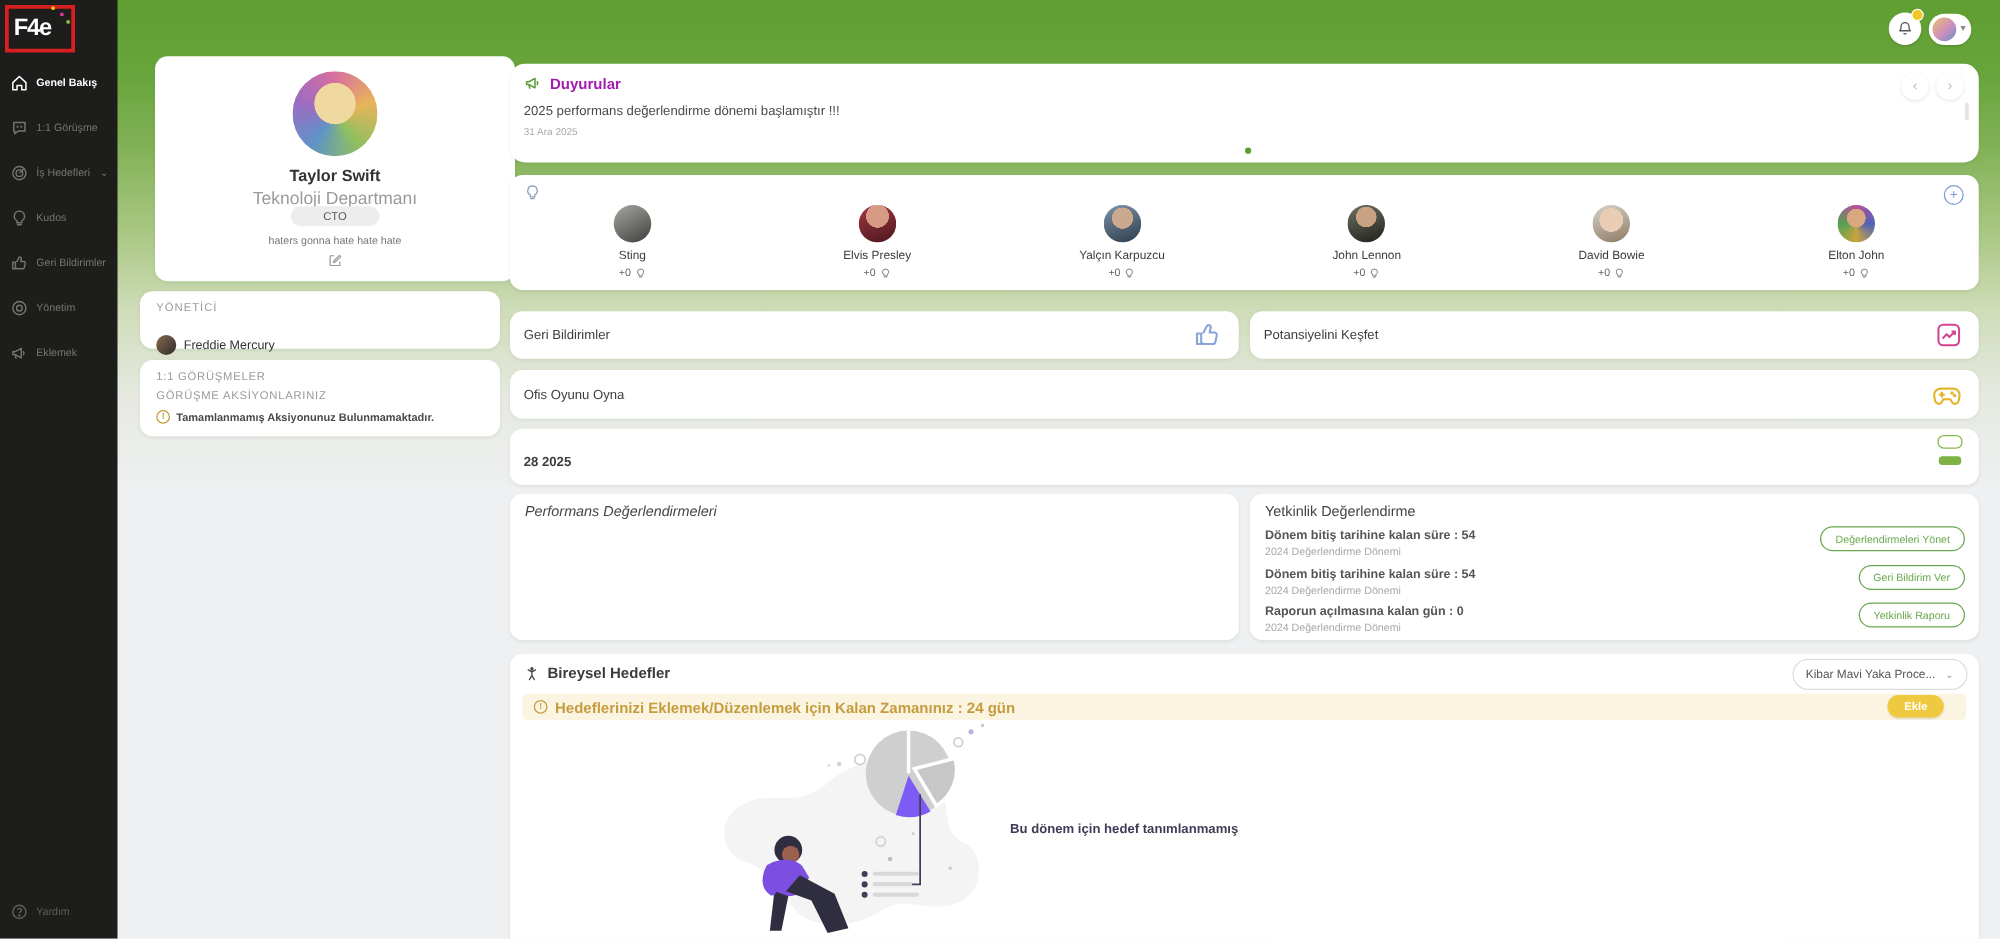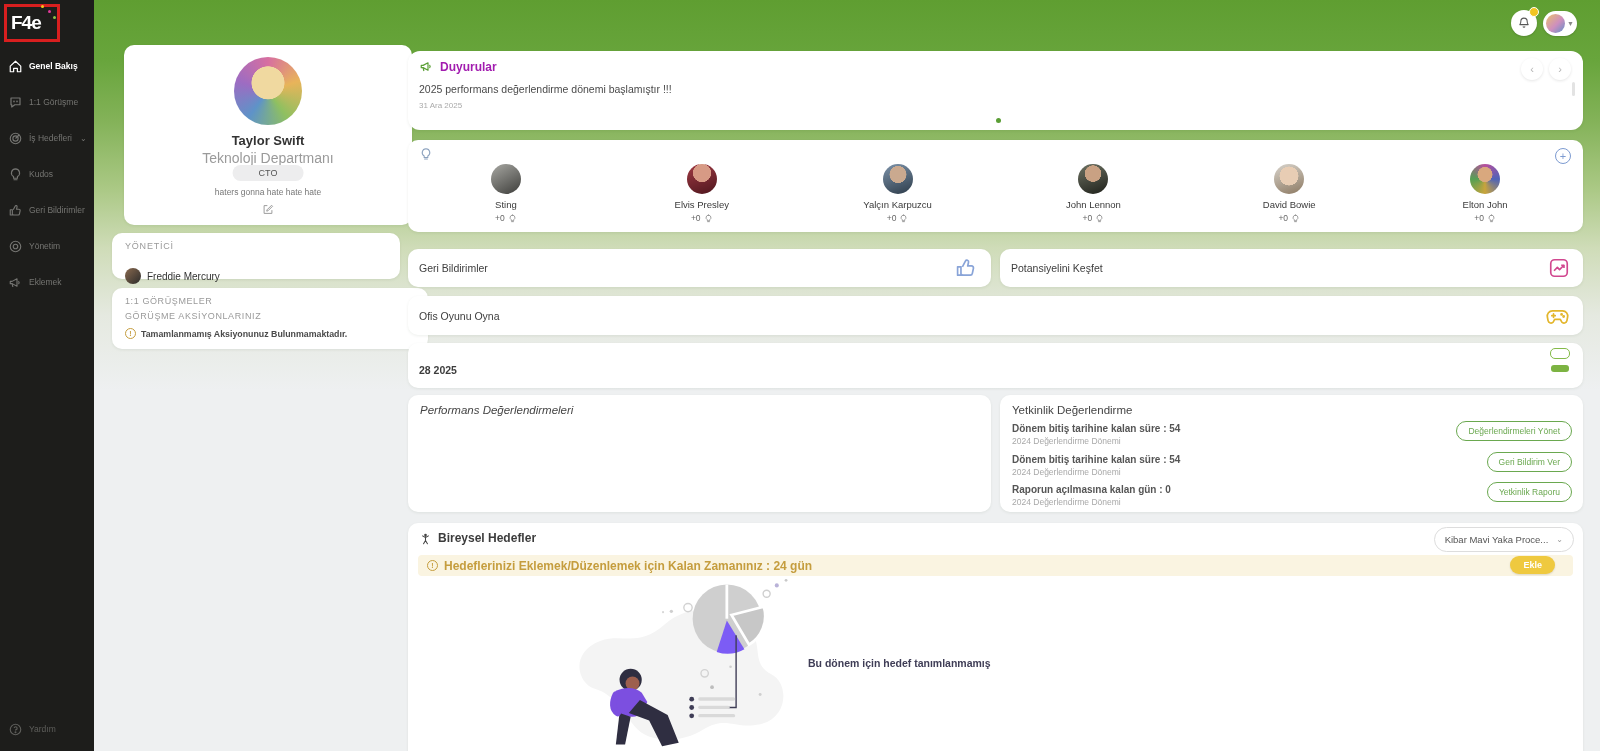--- a/index.html
+++ b/index.html
@@ -35,21 +35,21 @@
   .p-name{position:absolute;left:0;top:88px;width:100%;text-align:center;font-size:13px;font-weight:700;color:#333;}
   .p-dept{position:absolute;left:0;top:105px;width:100%;text-align:center;font-size:14px;color:#9a9a9a;}
   .p-title-pill{position:absolute;left:50%;transform:translateX(-50%);top:120px;background:#ededee;border-radius:10px;padding:3px 26px;font-size:9px;color:#555;}
   .p-status{position:absolute;left:0;top:142px;width:100%;text-align:center;font-size:8.5px;color:#777;}
   .p-edit{position:absolute;left:50%;transform:translateX(-50%);top:157px;color:#9a9a9a;cursor:pointer;}
   .manager-card{left:112px;top:233px;width:288px;height:46px;}
   .m-label{position:absolute;left:13px;top:8px;font-size:9px;color:#9a9a9a;letter-spacing:.8px;}
   .m-row{position:absolute;left:13px;top:23px;display:flex;align-items:center;gap:6px;margin-top:12px;}
   .m-avatar{width:16px;height:16px;border-radius:50%;background:linear-gradient(135deg,#8a6a4f,#2b2b2b);}
   .m-name{font-size:10px;color:#333;}
-  .meet-card{left:112px;top:288px;width:288px;height:61px;padding-left:28px;}
+  .meet-card{left:112px;top:288px;width:288px;height:61px;}
   .mt-title{position:absolute;left:13px;top:8px;font-size:9px;color:#9a9a9a;letter-spacing:.6px;}
   .mt-sub{position:absolute;left:13px;top:23px;font-size:9px;color:#9a9a9a;letter-spacing:.6px;}
   .mt-warn{position:absolute;left:13px;top:40px;display:flex;align-items:center;gap:5px;}
   .warn-ico{width:11px;height:11px;border-radius:50%;border:1.3px solid #c59d3e;color:#c59d3e;font-size:7px;font-weight:700;display:flex;align-items:center;justify-content:center;box-sizing:border-box;}
   .mt-warn .txt{font-size:8.8px;color:#4a4a4a;font-weight:600;}
   
   .annc-card{left:408px;top:51px;width:1175px;height:79px;border-radius:12px;}
   .annc-head{position:absolute;left:11px;top:8px;display:flex;align-items:center;gap:6px;color:#5a9e35;}
   .annc-title{font-size:12px;font-weight:700;color:#a21caf;}
   .annc-msg{position:absolute;left:11px;top:32px;font-size:10.5px;color:#4a4a4a;}

